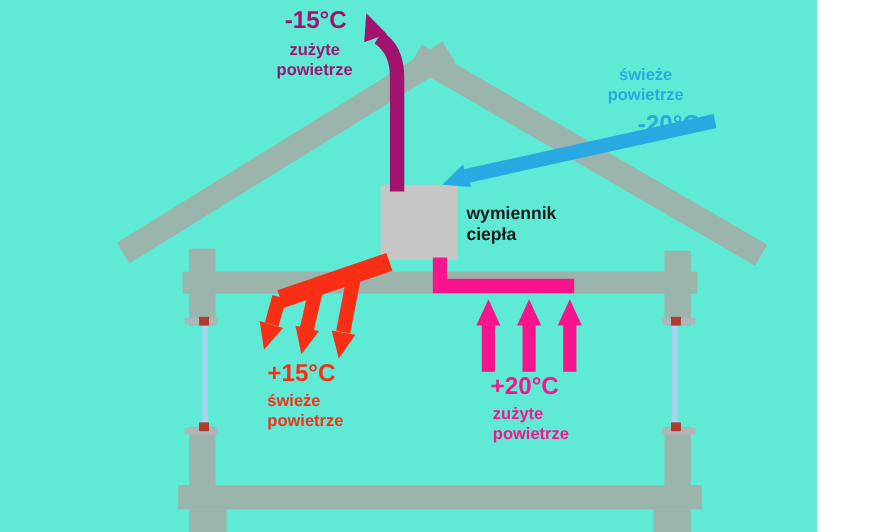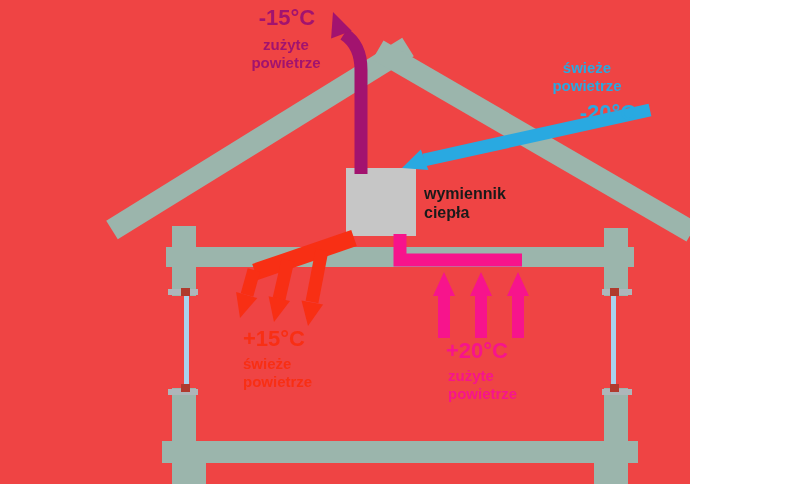--- a/index.html
+++ b/index.html
@@ -1,17 +1,17 @@
 <!DOCTYPE html>
 <html><head>
 <meta charset="utf-8">
 <style>
   html, body { margin: 0; padding: 0; background: #ffffff; }
   .stage {
-    width: 690px; height: 484px; background: #ef4444;
+    width: 743px; height: 484px; background: #5eead4;
     position: relative; overflow: hidden;
     font-family: "Liberation Sans", sans-serif;
   }
   svg { display: block; }
   .t-big   { font: 700 22px "Liberation Sans", sans-serif; }
   .t-med   { font: 700 16px "Liberation Sans", sans-serif; }
   .t-small { font: 700 15px "Liberation Sans", sans-serif; }
 </style>
 </head>
 <body>

